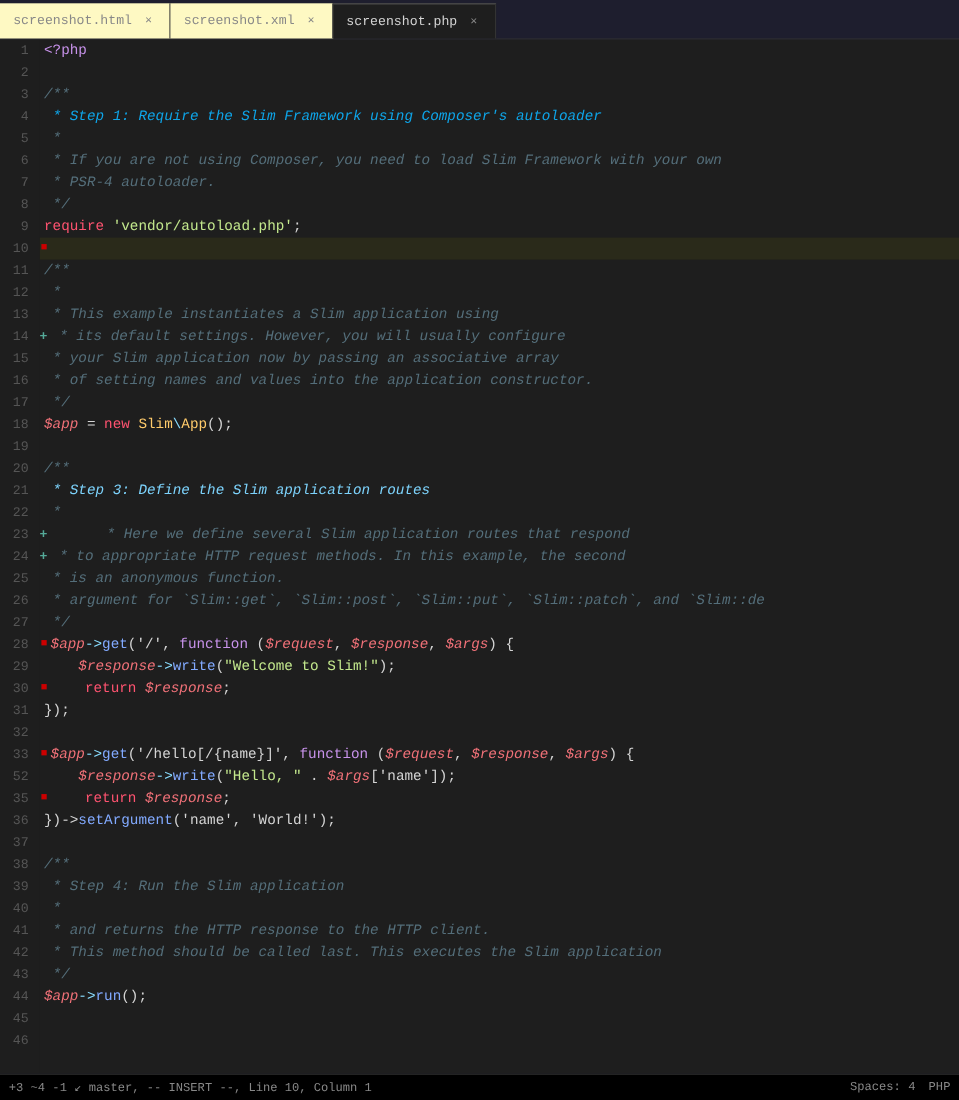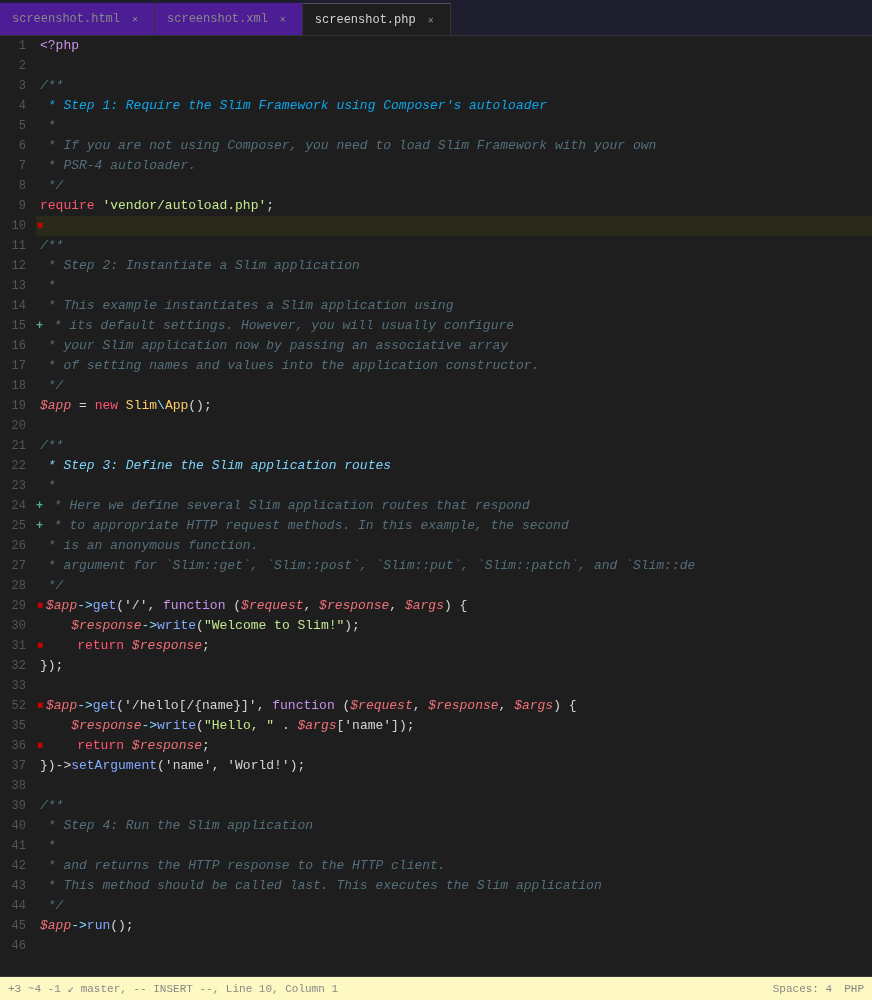--- a/index.html
+++ b/index.html
@@ -22,21 +22,21 @@
       border-bottom: 1px solid #333;
       height: 36px;
       align-items: flex-end;
       flex-shrink: 0;
     }
     .tab {
       display: flex;
       align-items: center;
       padding: 0 12px;
       height: 32px;
-      background: #4c1d95;
+      background: #fef9c3;
       color: #888;
       font-size: 12px;
       cursor: pointer;
       border-right: 1px solid #333;
       gap: 8px;
       white-space: nowrap;
     }
     .tab.active {
       background: #1e1e1e;
       color: #d4d4d4;
@@ -98,21 +98,21 @@
       white-space: pre;
       position: relative;
     }
     .code-line.current-line {
       background: #2a2a1a;
     }
 
     
     .status-bar {
       height: 24px;
-      background: #fef9c3;
+      background: #000000;
       display: flex;
       align-items: center;
       justify-content: space-between;
       padding: 0 8px;
       color: #888;
       font-size: 11px;
       flex-shrink: 0;
       border-top: 1px solid #333;
       font-family: Liberation Mono, monospace;
     }
@@ -192,33 +192,32 @@
         <div class="code-line"></div>
         <div class="code-line"><span style="color: rgb(84, 110, 122); font-style: italic;">/**</span></div>
         <div class="code-line"><span style="color: #0ea5e9; font-style: italic;"> * Step 1: Require the Slim Framework using Composer's autoloader</span></div>
         <div class="code-line"><span style="color: rgb(84, 110, 122); font-style: italic;"> *</span></div>
         <div class="code-line"><span style="color: rgb(84, 110, 122); font-style: italic;"> * If you are not using Composer, you need to load Slim Framework with your own</span></div>
         <div class="code-line"><span style="color: rgb(84, 110, 122); font-style: italic;"> * PSR-4 autoloader.</span></div>
         <div class="code-line"><span style="color: rgb(84, 110, 122); font-style: italic;"> */</span></div>
         <div class="code-line"><span style="color: rgb(255, 83, 112);">require</span><span style="color: rgb(212, 212, 212);"> </span><span style="color: rgb(195, 232, 141);">'vendor/autoload.php'</span><span style="color: rgb(212, 212, 212);">;</span></div>
         <div class="code-line current-line" style="padding-left: 10px;"><span style="color: rgb(204, 0, 0); position: absolute; left: 1px; font-size: 10px;">■</span></div>
         <div class="code-line"><span style="color: rgb(84, 110, 122); font-style: italic;">/**</span></div>
-        <div class="code-line"><span style="color: rgb(84, 110, 122); font-style: italic;"> * Step 2: Instantiate a Slim application</span></div>
         <div class="code-line"><span style="color: rgb(84, 110, 122); font-style: italic;"> *</span></div>
         <div class="code-line"><span style="color: rgb(84, 110, 122); font-style: italic;"> * This example instantiates a Slim application using</span></div>
         <div class="code-line" style="padding-left: 10px;"><span style="color: rgb(85, 170, 153); position: absolute; left: 0px; font-weight: bold; font-size: 12px;">+</span><span style="color: rgb(84, 110, 122); font-style: italic;"> * its default settings. However, you will usually configure</span></div>
         <div class="code-line"><span style="color: rgb(84, 110, 122); font-style: italic;"> * your Slim application now by passing an associative array</span></div>
         <div class="code-line"><span style="color: rgb(84, 110, 122); font-style: italic;"> * of setting names and values into the application constructor.</span></div>
         <div class="code-line"><span style="color: rgb(84, 110, 122); font-style: italic;"> */</span></div>
         <div class="code-line"><span style="color: rgb(240, 113, 120); font-style: italic;">$app</span><span style="color: rgb(212, 212, 212);"> = </span><span style="color: rgb(255, 83, 112);">new</span><span style="color: rgb(212, 212, 212);"> </span><span style="color: rgb(255, 203, 107);">Slim</span><span style="color: rgb(137, 221, 255);">\</span><span style="color: rgb(255, 203, 107);">App</span><span style="color: rgb(212, 212, 212);">();</span></div>
         <div class="code-line"></div>
         <div class="code-line"><span style="color: rgb(84, 110, 122); font-style: italic;">/**</span></div>
         <div class="code-line"><span style="color: #7dd3fc; font-style: italic;"> * Step 3: Define the Slim application routes</span></div>
         <div class="code-line"><span style="color: rgb(84, 110, 122); font-style: italic;"> *</span></div>
-        <div class="code-line" style="padding-left: 10px;"><span style="color: rgb(85, 170, 153); position: absolute; left: 0px; font-weight: bold; font-size: 12px;">+</span><span style="color: rgb(84, 110, 122); font-style: italic;"> * Here we define several Slim application routes that respond</span></div>
+        <div class="code-line" style="padding-left: 10px;"><span style="color: rgb(85, 170, 153); position: absolute; left: 0px; font-weight: bold; font-size: 12px;">+</span><span style="color: rgb(84, 110, 122); font-style: italic; margin-left: 43px;"> * Here we define several Slim application routes that respond</span></div>
         <div class="code-line" style="padding-left: 10px;"><span style="color: rgb(85, 170, 153); position: absolute; left: 0px; font-weight: bold; font-size: 12px;">+</span><span style="color: rgb(84, 110, 122); font-style: italic;"> * to appropriate HTTP request methods. In this example, the second</span></div>
         <div class="code-line"><span style="color: rgb(84, 110, 122); font-style: italic;"> * is an anonymous function.</span></div>
         <div class="code-line"><span style="color: rgb(84, 110, 122); font-style: italic;"> * argument for `Slim::get`, `Slim::post`, `Slim::put`, `Slim::patch`, and `Slim::de</span></div>
         <div class="code-line"><span style="color: rgb(84, 110, 122); font-style: italic;"> */</span></div>
         <div class="code-line" style="padding-left: 10px;"><span style="color: rgb(204, 0, 0); position: absolute; left: 1px; font-size: 10px;">■</span><span style="color: rgb(240, 113, 120); font-style: italic;">$app</span><span style="color: rgb(137, 221, 255);">-&gt;</span><span style="color: rgb(130, 170, 255);">get</span><span style="color: rgb(212, 212, 212);">('/',</span><span style="color: rgb(199, 146, 234);"> function</span><span style="color: rgb(212, 212, 212);"> (</span><span style="color: rgb(240, 113, 120); font-style: italic;">$request</span><span style="color: rgb(212, 212, 212);">, </span><span style="color: rgb(240, 113, 120); font-style: italic;">$response</span><span style="color: rgb(212, 212, 212);">, </span><span style="color: rgb(240, 113, 120); font-style: italic;">$args</span><span style="color: rgb(212, 212, 212);">) {</span></div>
         <div class="code-line"><span style="color: rgb(212, 212, 212);">    </span><span style="color: rgb(240, 113, 120); font-style: italic;">$response</span><span style="color: rgb(137, 221, 255);">-&gt;</span><span style="color: rgb(130, 170, 255);">write</span><span style="color: rgb(212, 212, 212);">(</span><span style="color: rgb(195, 232, 141);">"Welcome to Slim!"</span><span style="color: rgb(212, 212, 212);">);</span></div>
         <div class="code-line" style="padding-left: 10px;"><span style="color: rgb(204, 0, 0); position: absolute; left: 1px; font-size: 10px;">■</span><span style="color: rgb(212, 212, 212);">    </span><span style="color: rgb(255, 83, 112);">return</span><span style="color: rgb(212, 212, 212);"> </span><span style="color: rgb(240, 113, 120); font-style: italic;">$response</span><span style="color: rgb(212, 212, 212);">;</span></div>
         <div class="code-line"><span style="color: rgb(212, 212, 212);">});</span></div>
         <div class="code-line"></div>
         <div class="code-line" style="padding-left: 10px;"><span style="color: rgb(204, 0, 0); position: absolute; left: 1px; font-size: 10px;">■</span><span style="color: rgb(240, 113, 120); font-style: italic;">$app</span><span style="color: rgb(137, 221, 255);">-&gt;</span><span style="color: rgb(130, 170, 255);">get</span><span style="color: rgb(212, 212, 212);">('/hello[/{name}]',</span><span style="color: rgb(199, 146, 234);"> function</span><span style="color: rgb(212, 212, 212);"> (</span><span style="color: rgb(240, 113, 120); font-style: italic;">$request</span><span style="color: rgb(212, 212, 212);">, </span><span style="color: rgb(240, 113, 120); font-style: italic;">$response</span><span style="color: rgb(212, 212, 212);">, </span><span style="color: rgb(240, 113, 120); font-style: italic;">$args</span><span style="color: rgb(212, 212, 212);">) {</span></div>

